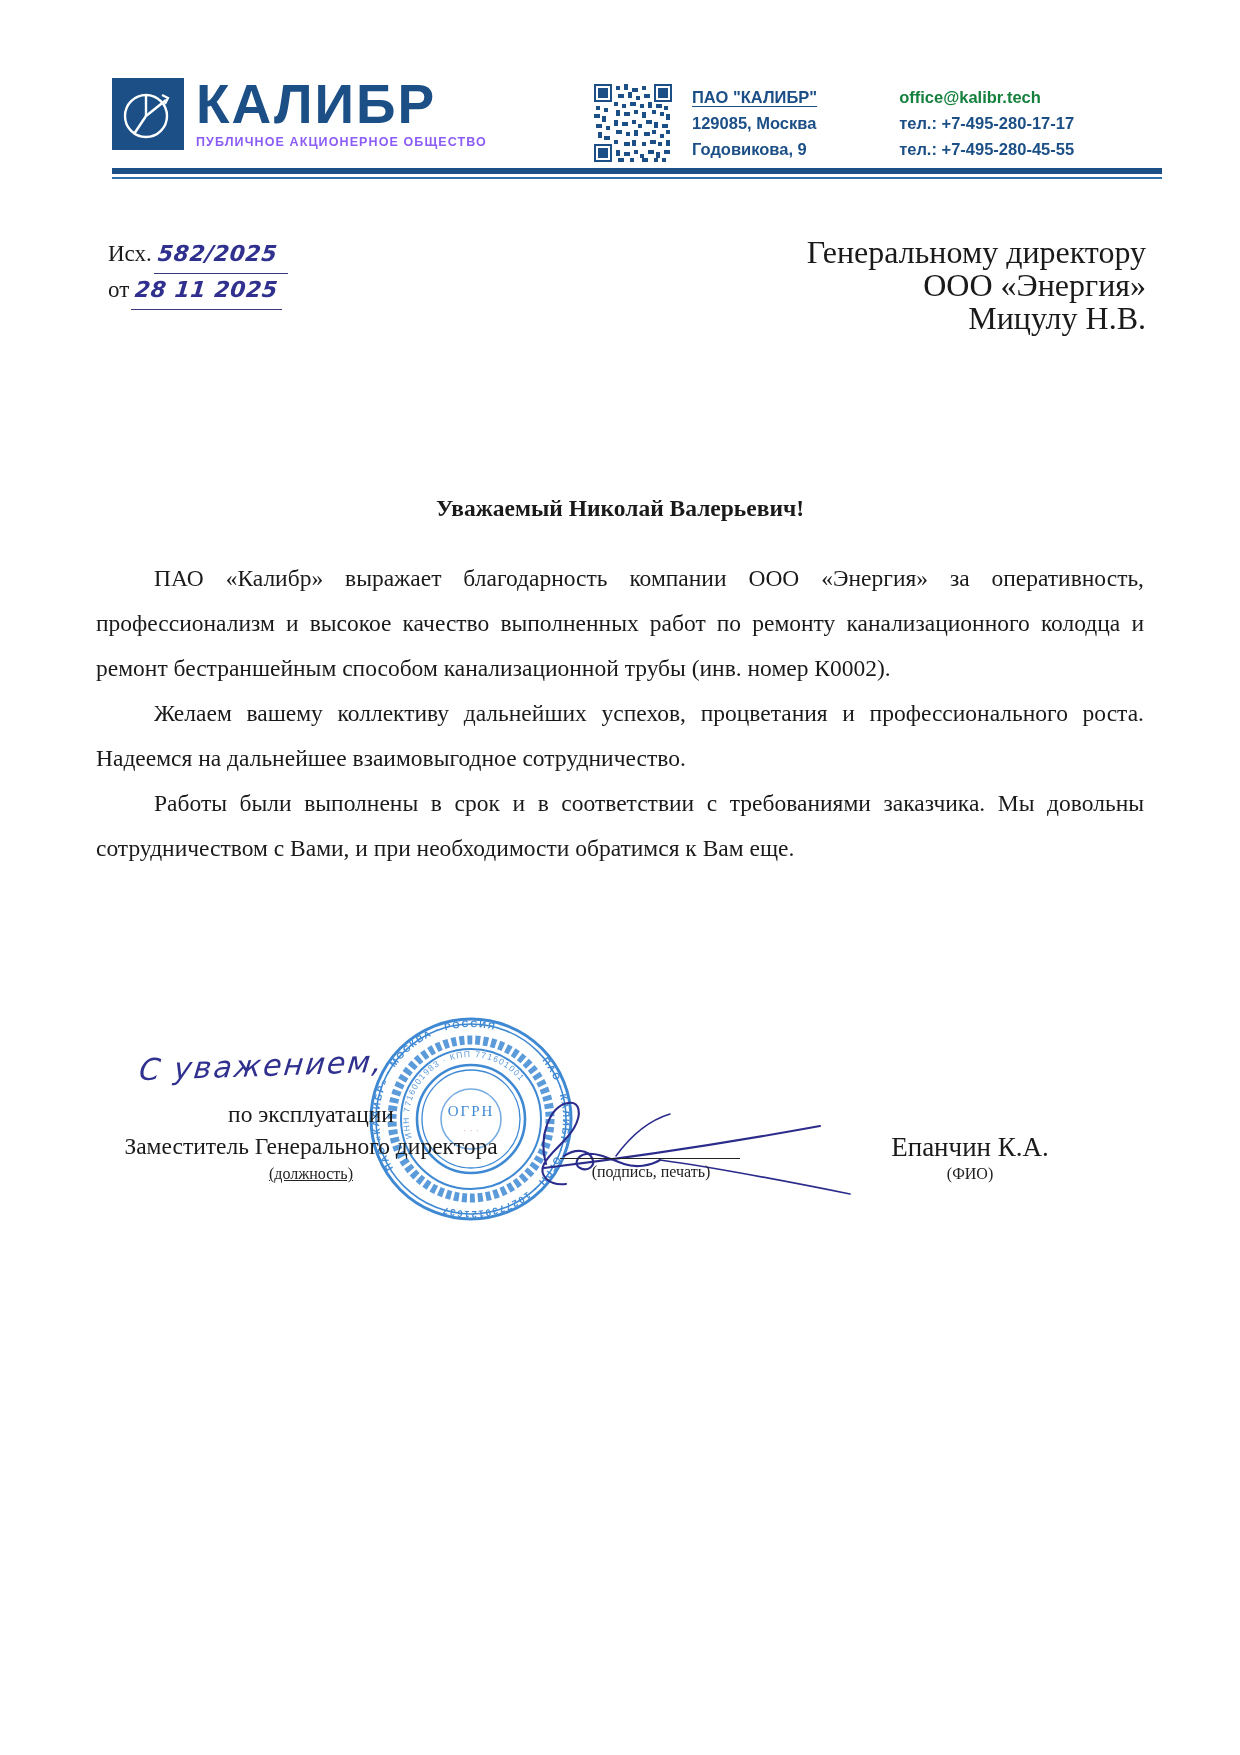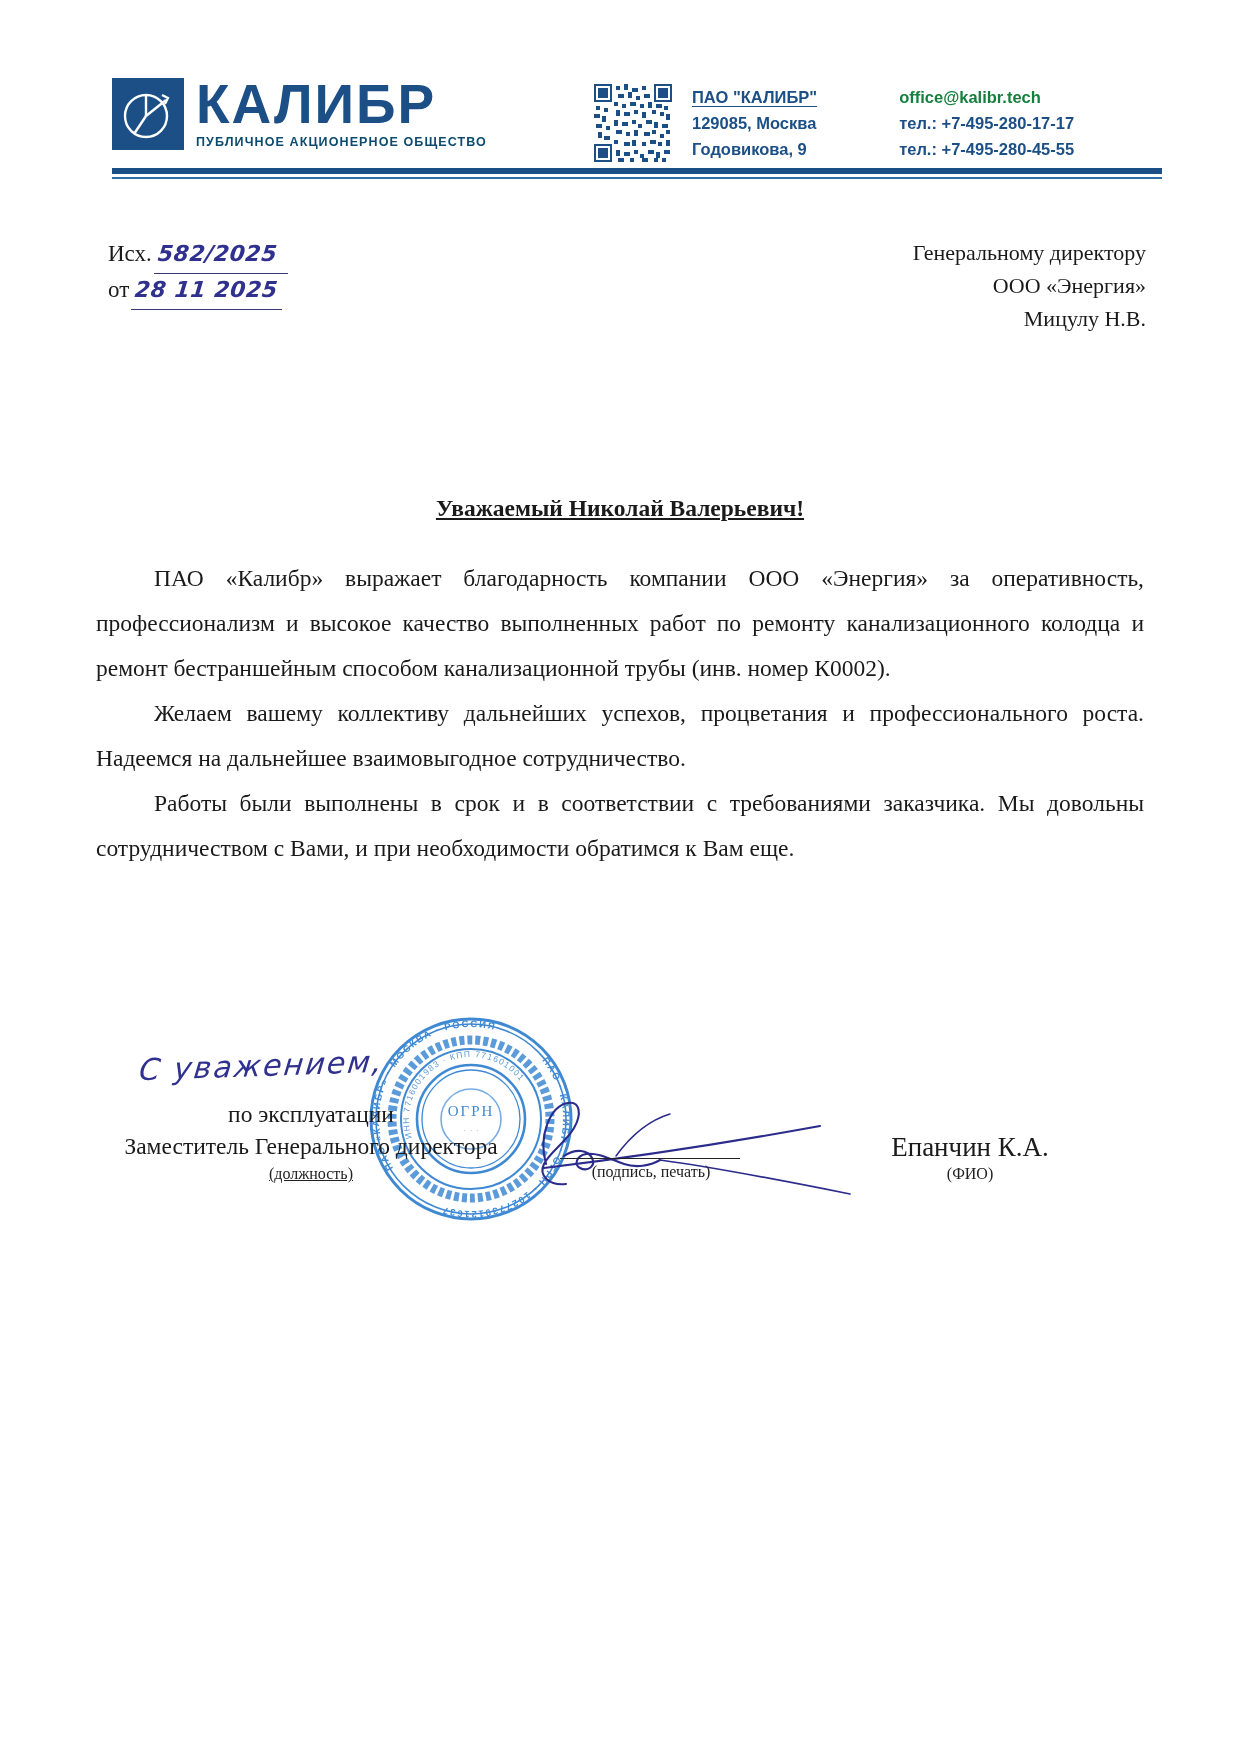--- a/index.html
+++ b/index.html
@@ -54,21 +54,21 @@
     font-size: 55px;
     line-height: 0.95;
     letter-spacing: 2px;
     color: #1b4f86;
   }
   .logo-sub {
     font-family: "Liberation Sans", sans-serif;
     font-weight: bold;
     font-size: 12.5px;
     letter-spacing: 1.1px;
-    color: #0c4a6e;
+    color: #8b5cf6;
     margin-top: 5px;
   }
 
   .contact-block {
     position: absolute;
     left: 578px;
     top: 84px;
     display: flex;
     align-items: flex-start;
   }
@@ -149,34 +149,33 @@
     transform: skewX(-6deg);
     display: inline-block;
   }
 
   
   .addressee {
     position: absolute;
     right: 94px;
     top: 236px;
     text-align: right;
-    font-size: 22px;
+    font-size: 32px;
     line-height: 33px;
   }
 
   
   .greeting {
     position: absolute;
     left: 0;
     top: 495px;
     width: 1240px;
     text-align: center;
     font-size: 23.5px;
     font-weight: bold;
-    text-decoration: underline;
   }
 
   
   .body-copy {
     position: absolute;
     left: 96px;
     top: 556px;
     width: 1048px;
     font-size: 23.5px;
     line-height: 45px;

